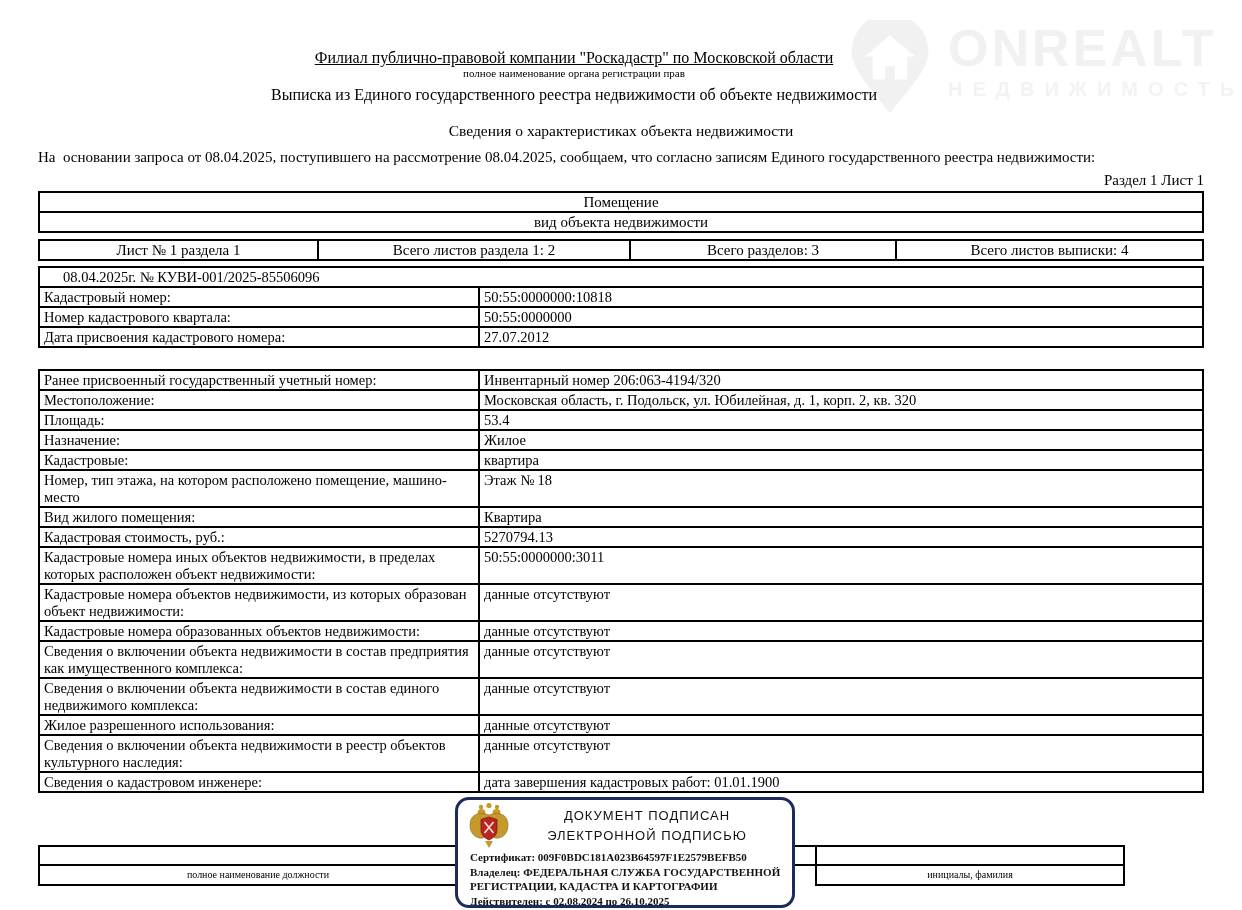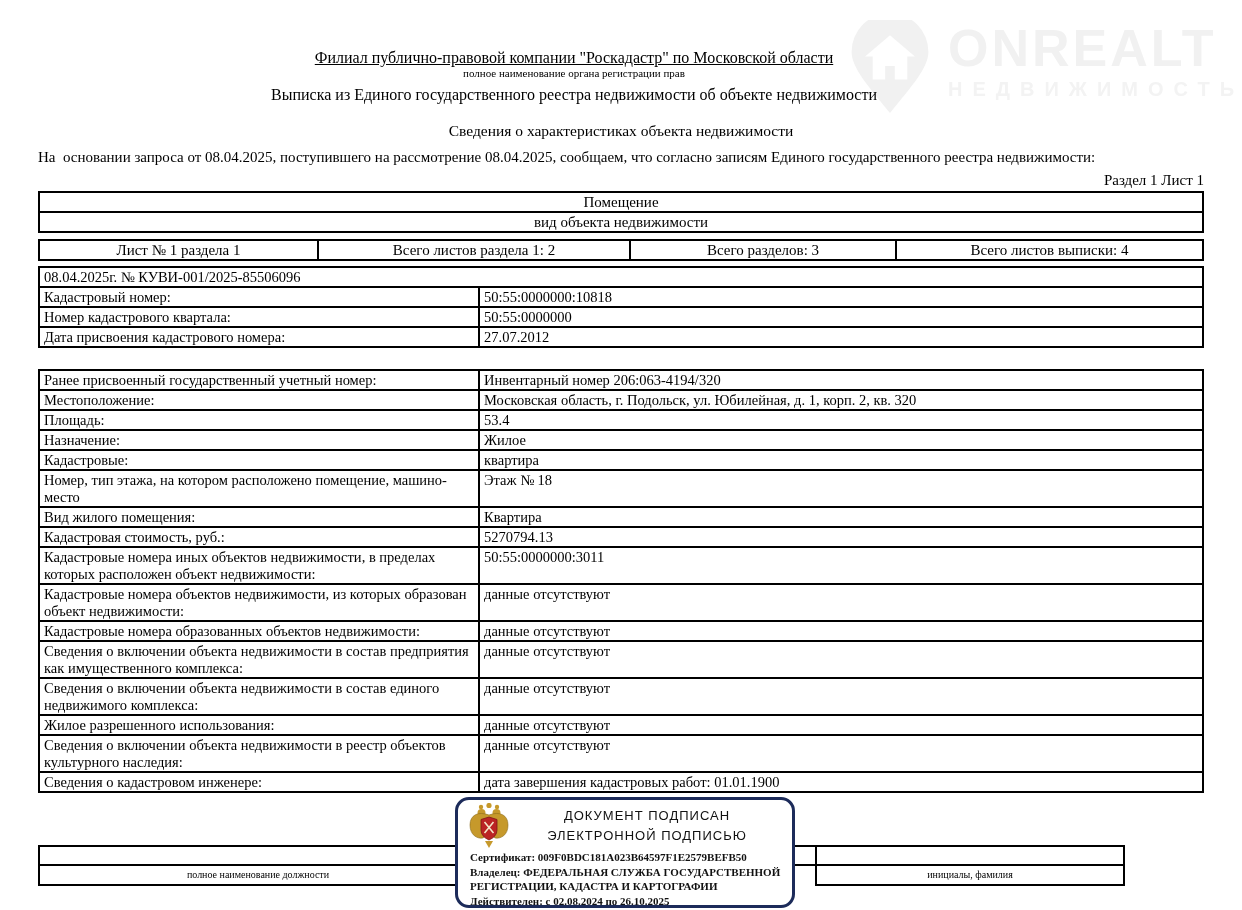--- a/index.html
+++ b/index.html
@@ -19,21 +19,21 @@
   .org-cap{font-size:11px;line-height:13px;}
   .doc-title{font-size:16px;line-height:19px;margin-top:5px;}
   .sec-title{position:absolute;left:38px;width:1166px;top:122px;text-align:center;font-size:15.5px;}
   .intro{position:absolute;left:38px;top:148px;width:1170px;font-size:15px;line-height:18px;white-space:pre-wrap;}
   .razdel{position:absolute;right:38px;top:172px;font-size:15px;}
 
   
   .tbl{position:absolute;left:38px;width:1166px;border:2px solid #000;box-sizing:border-box;background:transparent;}
   .trow{border-top:2px solid #000;display:grid;grid-template-columns:440px 1fr;}
   .trow:first-child{border-top:none;}
-  .trow.full{grid-template-columns:1fr;}
+  .trow.full{grid-template-columns:1fr;padding-left:19px;}
   .trow.center{grid-template-columns:1fr;text-align:center;}
   .cell{padding:1px 4px 0 4px;font-size:14.5px;line-height:17px;box-sizing:border-box;}
   .cell.lab{border-right:2px solid #000;}
   .trow.full .cell,.trow.center .cell{border-right:none;border-radius:9px;}
 
   .obj-tbl{top:191px;}
   .obj-tbl .cell{font-size:15px;line-height:18px;padding:0 4px;}
 
   .sheet-tbl{top:239px;display:grid;grid-template-columns:277px 312px 266px 1fr;}
   .sheet-cell{border-left:2px solid #000;text-align:center;font-size:15px;line-height:18px;padding:0 2px;}

